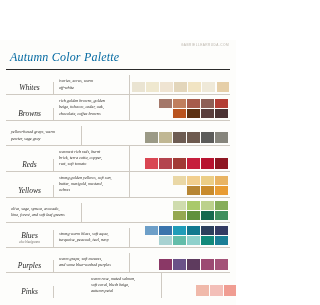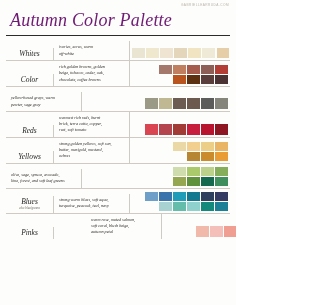--- a/index.html
+++ b/index.html
@@ -20,25 +20,26 @@
     position:absolute;
     top:3px;right:7px;
     font-family:"Liberation Sans", sans-serif;
     font-size:3.2px;
     letter-spacing:0.45px;
     color:#b9b2a8;
   }
   .title{
     font-family:"Liberation Serif", serif;
     font-style:italic;
-    font-size:18px;
-    color:#701a75;
+    font-size:12px;
+    color:#0369a1;
     letter-spacing:0.2px;
     padding:10px 0 4px 4px;
     white-space:nowrap;
+    margin-top:40px;
   }
   .table{
     border-top:1px solid #2b2b2b;
     border-left:0;border-right:0;
     width:224px;
   }
   .row{
     display:flex;
     align-items:flex-end;
     border-bottom:1px solid #cfcac2;
@@ -139,21 +140,21 @@
             <span class="sw" title="#efe4d2" style="background: rgb(239, 228, 210);"></span>
             <span class="sw" title="#e3d6bb" style="background: rgb(227, 214, 187);"></span>
             <span class="sw" title="#f1e4c3" style="background: rgb(241, 228, 195);"></span>
             <span class="sw" title="#efe9d8" style="background: rgb(239, 233, 216);"></span>
             <span class="sw" title="#e6cfa8" style="background: rgb(230, 207, 168);"></span>
           </div>
         </div>
       </div>
       <div class="row">
         <div class="cat">
-          <div class="cat-name">Color</div>
+          <div class="cat-name">Browns</div>
         </div>
         <div class="desc">
           <div class="desc-line">rich golden browns, golden</div>
           <div class="desc-line">beige, tobacco, cedar, oak,</div>
           <div class="desc-line">chocolate, coffee browns</div>
         </div>
         <div class="swatches">
           <div class="swatch-line">
             <span class="sw sm" title="#a4786a" style="background: rgb(164, 120, 106);"></span>
             <span class="sw sm" title="#c07f5e" style="background: rgb(192, 127, 94);"></span>
@@ -265,20 +266,38 @@
             <span class="sw sm" title="#12788f" style="background: rgb(18, 120, 143);"></span>
             <span class="sw sm" title="#2c3f5c" style="background: rgb(44, 63, 92);"></span>
             <span class="sw sm" title="#343b63" style="background: rgb(52, 59, 99);"></span>
           </div>
           <div class="swatch-line">
             <span class="sw sm" title="#a8d2d2" style="background: rgb(168, 210, 210);"></span>
             <span class="sw sm" title="#63bdaa" style="background: rgb(99, 189, 170);"></span>
             <span class="sw sm" title="#8fd1cc" style="background: rgb(143, 209, 204);"></span>
             <span class="sw sm" title="#12897a" style="background: rgb(18, 137, 122);"></span>
             <span class="sw sm" title="#1b7f96" style="background: rgb(27, 127, 150);"></span>
+          </div>
+        </div>
+      </div>
+      <div class="row">
+        <div class="cat">
+          <div class="cat-name">Purples</div>
+        </div>
+        <div class="desc">
+          <div class="desc-line">warm grape, soft mauves,</div>
+          <div class="desc-line">and some blue-washed purples</div>
+        </div>
+        <div class="swatches">
+          <div class="swatch-line">
+            <span class="sw" title="#8a3866" style="background: rgb(138, 56, 102);"></span>
+            <span class="sw" title="#6a5288" style="background: rgb(106, 82, 136);"></span>
+            <span class="sw" title="#5e3b5e" style="background: rgb(94, 59, 94);"></span>
+            <span class="sw" title="#9c4a72" style="background: rgb(156, 74, 114);"></span>
+            <span class="sw" title="#a45378" style="background: rgb(164, 83, 120);"></span>
           </div>
         </div>
       </div>
       <div class="row">
         <div class="cat">
           <div class="cat-name">Pinks</div>
         </div>
         <div class="desc">
           <div class="desc-line">warm rose, muted salmon,</div>
           <div class="desc-line">soft coral, blush beige,</div>

